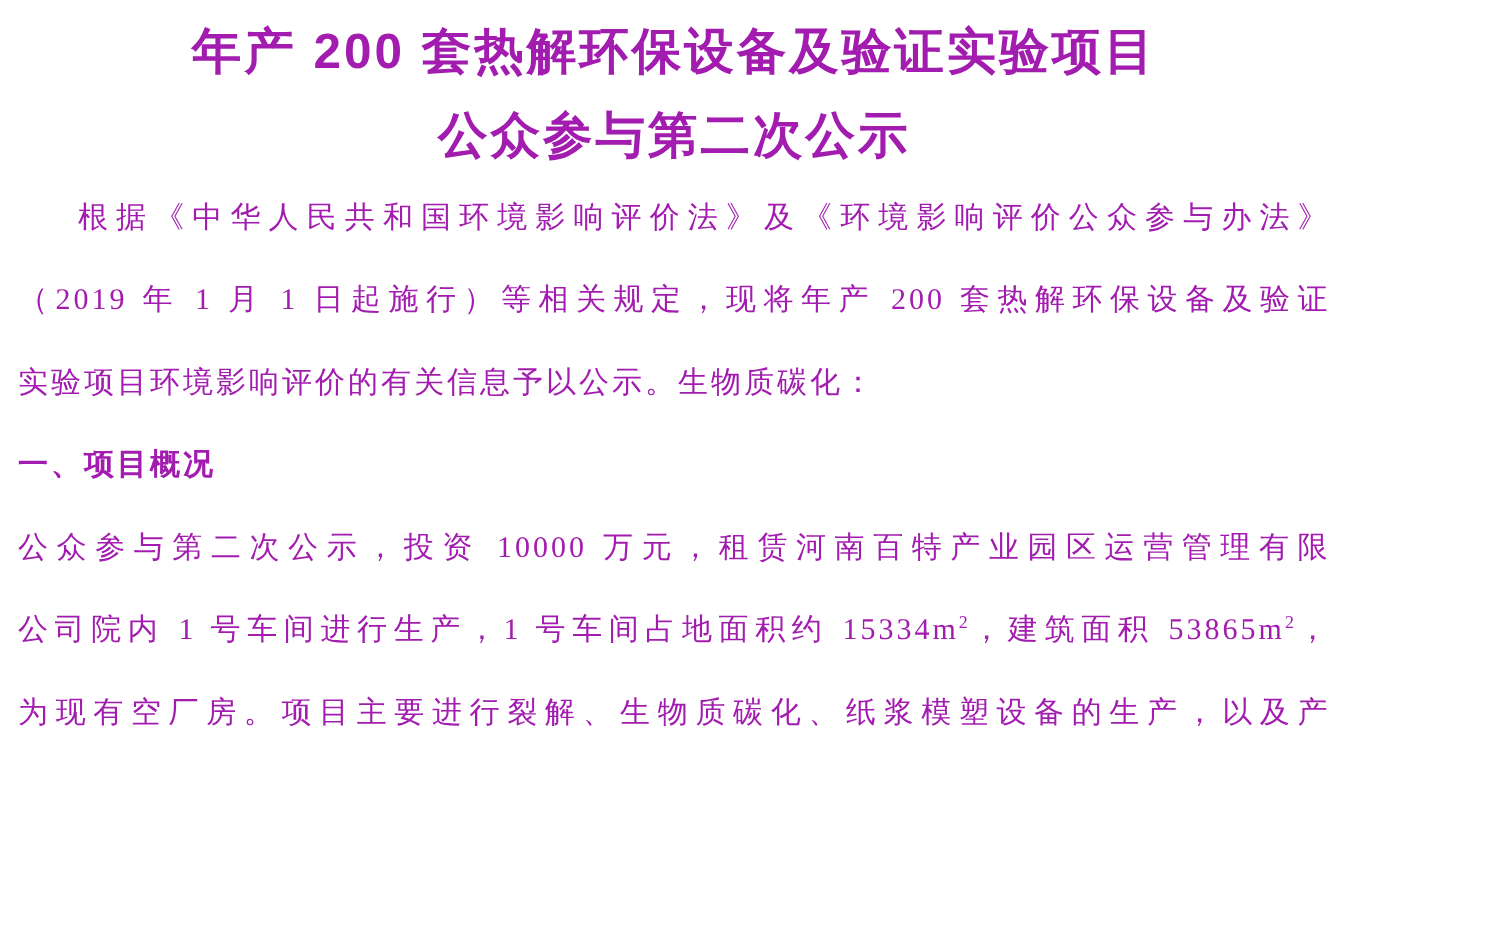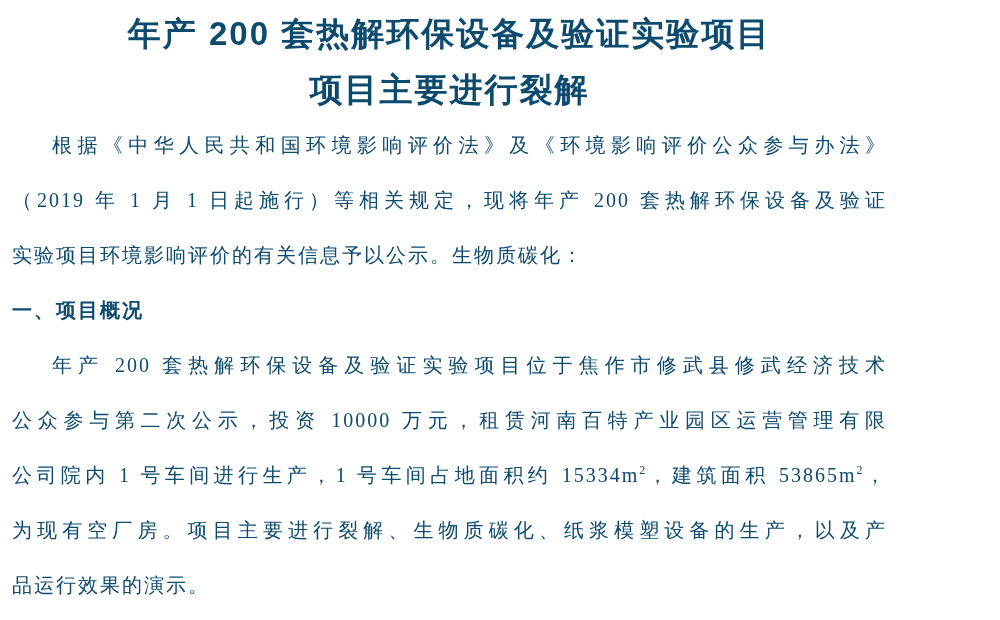--- a/index.html
+++ b/index.html
@@ -6,21 +6,21 @@
     margin: 0;
     padding: 0;
     background: #ffffff;
   }
   .page {
     position: relative;
     width: 899px;
     height: 620px;
     box-sizing: border-box;
     background: #ffffff;
-    color: #0c4a6e;
+    color: #a21caf;
     padding: 6px 12px 0 12px;
     overflow: hidden;
     font-family: "Liberation Serif", "DejaVu Serif", serif;
   }
   .title-block {
     margin: 0;
   }
   .title-line {
     text-align: center;
     font-family: "Liberation Sans", "DejaVu Sans", sans-serif;
@@ -57,38 +57,36 @@
     line-height: 0;
   }
 </style>
 </head>
 <body>
 
 <div class="page">
 
   <div class="title-block">
     <div class="title-line">年产 200 套热解环保设备及验证实验项目</div>
-    <div class="title-line">项目主要进行裂解</div>
+    <div class="title-line">公众参与第二次公示</div>
   </div>
 
   <div class="body-block">
 
     <p class="line justify indent">根据《中华人民共和国环境影响评价法》及《环境影响评价公众参与办法》</p>
 
     <p class="line justify">（2019 年 1 月 1 日起施行）等相关规定，现将年产 200 套热解环保设备及验证</p>
 
     <p class="line">实验项目环境影响评价的有关信息予以公示。生物质碳化：</p>
 
     <p class="line heading">一、项目概况</p>
 
-    <p class="line justify indent">年产 200 套热解环保设备及验证实验项目位于焦作市修武县修武经济技术</p>
 
     <p class="line justify">公众参与第二次公示，投资 10000 万元，租赁河南百特产业园区运营管理有限</p>
 
     <p class="line justify"><span>公司院内 1 号车间进行生产，1 号车间占地面积约 15334m</span><sup>2</sup><span>，建筑面积 53865m</span><sup>2</sup><span>，</span></p>
 
     <p class="line justify">为现有空厂房。项目主要进行裂解、生物质碳化、纸浆模塑设备的生产，以及产</p>
 
-    <p class="line">品运行效果的演示。</p>
 
   </div>
 
 </div>
 
 </body></html>

